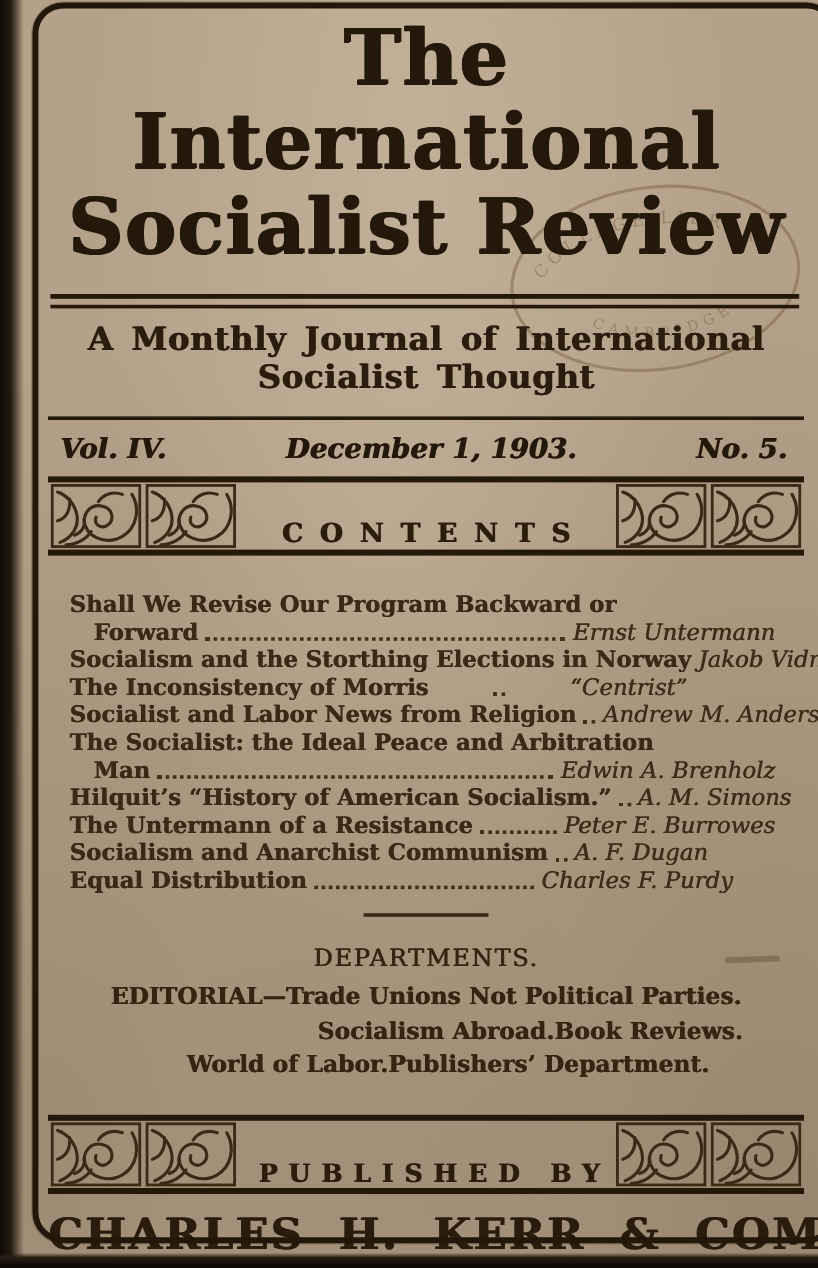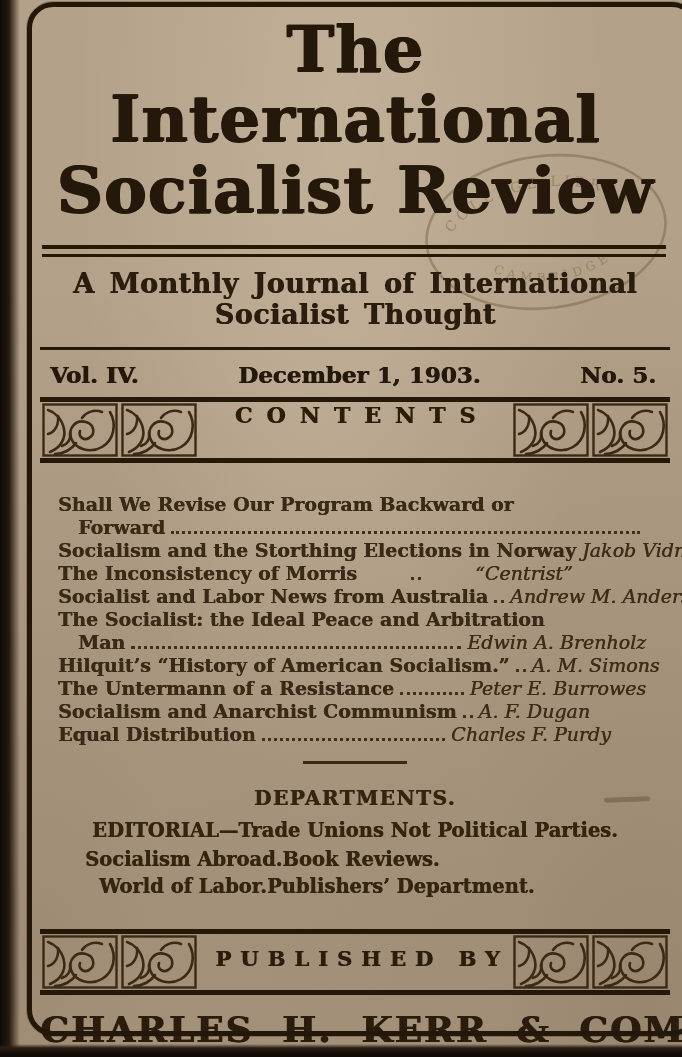--- a/index.html
+++ b/index.html
@@ -32,23 +32,23 @@
   .inner{position:absolute;left:40px;top:0;width:630px;z-index:1;}
   .title{font-size:64px;line-height:1.10;font-weight:bold;text-align:center;
     letter-spacing:1px;color:#231809;text-shadow:1.4px 0 0 currentColor, 0 .5px 0 currentColor;}
   .title.first{margin-top:14px;}
   .rule-double{margin:20px 4px 0 2px;height:5px;border-top:4px solid #241809;border-bottom:3px solid #241809;}
   .subtitle{margin-top:11px;font-size:27px;font-weight:bold;text-align:center;
     letter-spacing:.5px;word-spacing:5px;color:#2a1d0d;text-shadow:.8px 0 0 currentColor;}
   .rule-thin{margin-top:17px;border-top:3px solid #241809;}
   .vol-row{display:flex;justify-content:space-between;align-items:baseline;
     padding:11px 14px 9px 10px;font-size:23px;font-weight:bold;color:#231809;
-    text-shadow:.8px 0 0 currentColor;}
-  
-  .band{display:flex;align-items:flex-start;border-top:5px solid #241809;border-bottom:5px solid #241809;
+    text-shadow:.8px 0 0 currentColor;font-style:italic;}
+  
+  .band{display:flex;align-items:flex-end;border-top:5px solid #241809;border-bottom:5px solid #241809;
     height:56px;}
   .orn-group{display:flex;gap:3px;padding:1px 2px;}
   .orn{width:76px;height:54px;color:#3a2a16;}
   .band-label{flex:1;display:flex;align-items:center;justify-content:center;
     font-size:22px;font-weight:bold;letter-spacing:14px;padding-left:14px;color:#2b1d0c;
     text-shadow:.7px 0 0 currentColor;white-space:nowrap;}
   
   .contents{margin:30px 0 0 18px;width:588px;font-size:19px;line-height:23px;
     font-weight:bold;color:#382a16;text-shadow:.4px 0 0 currentColor;}
   .toc-line{white-space:nowrap;}
@@ -56,27 +56,27 @@
   .toc-row .t{flex:0 0 auto;}
   .toc-row .indent{padding-left:20px;text-align:right;}
   .leader{flex:1 1 12px;min-width:10px;margin:0 6px;border-bottom:3px dotted #43301a;
     transform:translateY(-5px);}
   .author{flex:0 0 auto;font-style:italic;font-weight:normal;color:#3d2d18;
     text-shadow:.5px 0 0 currentColor;}
   .toc-inline .author{margin-left:6px;}
   .w-centrist{width:67%;gap:48px;} .w-simons{width:82%;text-align:center;} .w-dugan{width:81%;} .w-purdy{width:94%;}
   
   .divider{margin:15px auto 0;width:104px;border-top:3px solid #3a2a16;}
-  .dept-head{margin-top:22px;text-align:center;font-size:20px;font-weight:bold;
+  .dept-head{margin-top:22px;text-align:center;font-size:20px;font-weight:normal;
     letter-spacing:1.5px;color:#33250f;text-shadow:.6px 0 0 currentColor;}
   .dept-editorial{margin-top:9px;text-align:center;font-size:19.5px;font-weight:bold;
     color:#33250f;text-shadow:.5px 0 0 currentColor;}
   .dept-cols{margin:4px auto 0;width:540px;font-size:19.5px;font-weight:bold;
     color:#33250f;text-shadow:.5px 0 0 currentColor;}
-  .dept-cols .row{display:flex;justify-content:flex-start;line-height:27px;}
+  .dept-cols .row{display:flex;justify-content:flex-end;line-height:27px;}
   .dept-cols .row .r{margin-right:6px;}
   .dept-cols .row.second{padding-left:14px;margin-right:28px;}
   
   .band.publish{margin-top:29px;}
   .band-label.publish{letter-spacing:9px;font-size:21px;margin-top:12px;}
   .kerr{margin-top:13px;text-align:center;font-size:36px;font-weight:bold;letter-spacing:2px;
     word-spacing:14px;color:#2a1c0c;text-shadow:1px 0 0 currentColor;white-space:nowrap;}
   .inc-line{display:flex;align-items:center;margin:3px 2px 0 8px;}
   .inc-bar{height:9px;background:
     repeating-linear-gradient(90deg,#2a1c0c 0 34px, rgba(42,28,12,.25) 34px 40px);
@@ -153,31 +153,32 @@
             <use href="#orn" xlink:href="#orn"></use>
           </svg>
       </div>
     </div>
 
     <div class="contents">
       <div class="toc-line">Shall We Revise Our Program Backward or</div>
       <div class="toc-row">
         <span class="t indent">Forward</span>
         <span class="leader"></span>
+        <span class="author">Ernst Untermann</span>
       </div>
       <div class="toc-line toc-inline">
         <span class="t">Socialism and the Storthing Elections in Norway</span><span class="author">Jakob Vidnes</span>
       </div>
       <div class="toc-row w-centrist">
         <span class="t">The Inconsistency of Morris</span>
         <span class="leader"></span>
         <span class="author">“Centrist”</span>
       </div>
       <div class="toc-row">
-        <span class="t">Socialist and Labor News from Australia</span>
+        <span class="t">Socialist and Labor News from Religion</span>
         <span class="leader"></span>
         <span class="author">Andrew M. Anderson</span>
       </div>
       <div class="toc-line">The Socialist: the Ideal Peace and Arbitration</div>
       <div class="toc-row">
         <span class="t indent">Man</span>
         <span class="leader"></span>
         <span class="author">Edwin A. Brenholz</span>
       </div>
       <div class="toc-row w-simons">

